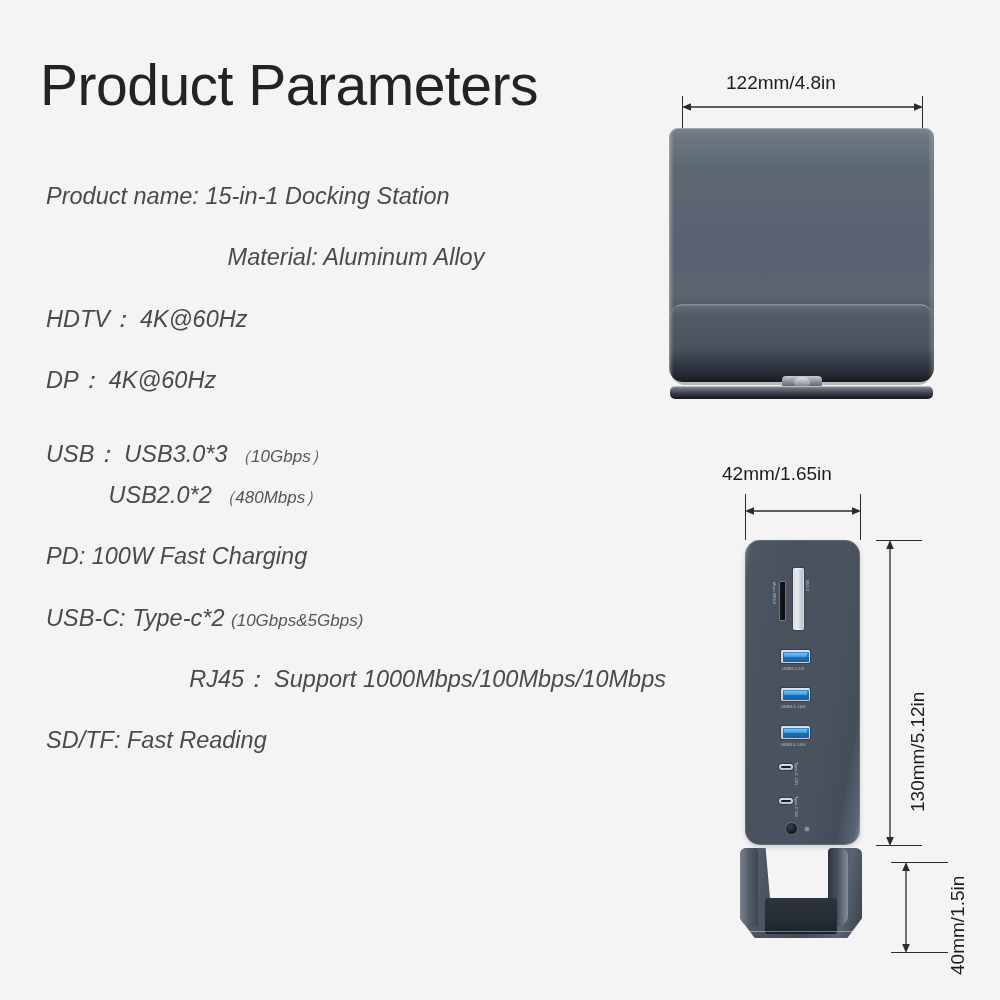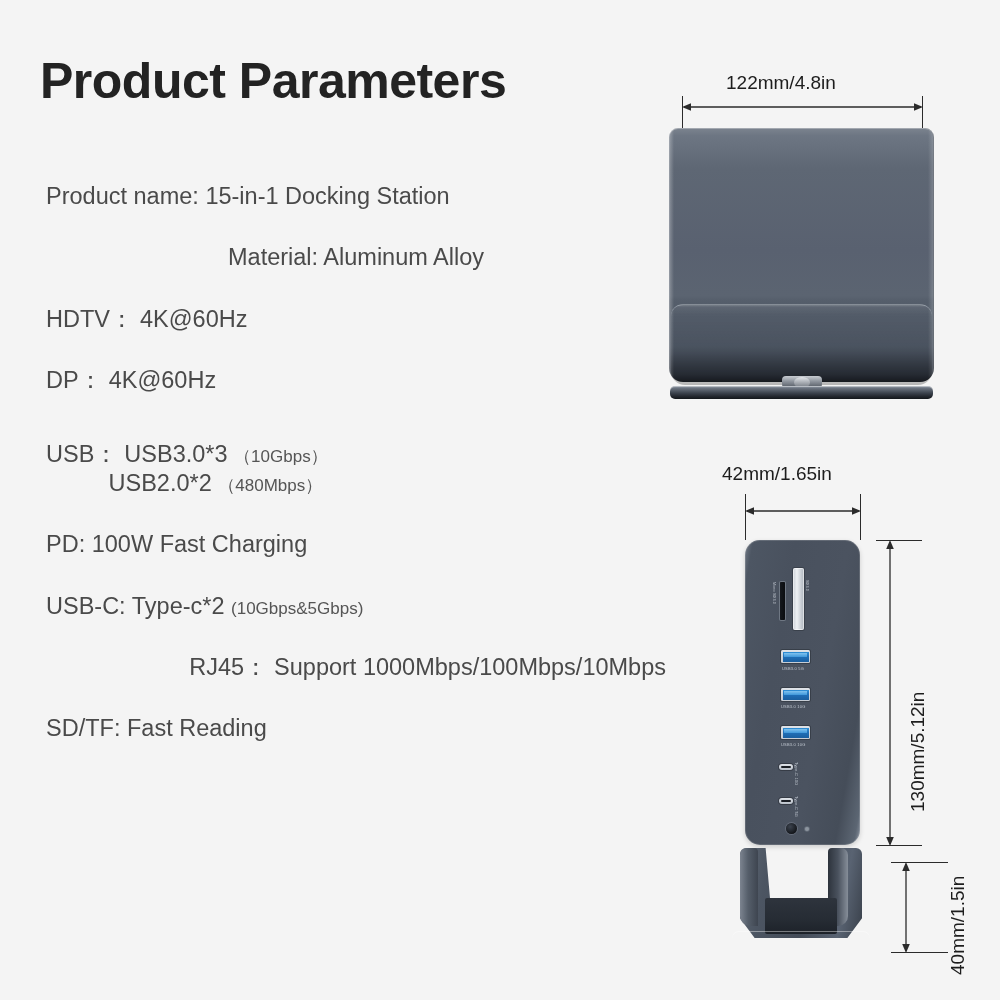--- a/index.html
+++ b/index.html
@@ -19,40 +19,41 @@
   #left-column {
     position: absolute;
     left: 0; top: 0;
     width: 670px; height: 1000px;
   }
 
   #page-title {
     position: absolute;
     left: 40px;
     top: 52px;
-    font-size: 50px;
-    font-weight: bold;
+    font-size: 57px;
+    font-weight: normal;
     color: #232323;
     letter-spacing: -0.5px;
     white-space: nowrap;
     text-align: right;
   }
 
   #spec-list {
     position: absolute;
     left: 46px;
     top: 182px;
     width: 620px;
   }
 
   .spec-row {
     color: #4a4a4a;
     font-size: 23.5px;
     line-height: 1.25;
     white-space: nowrap;
+    font-style: italic;
   }
   .spec-row .small {
     font-size: 17px;
     color: #555;
   }
   .spec-indent {
     display: inline-block;
     width: 56px;
   }
 
@@ -394,21 +395,21 @@
     <div class="spec-row" style="margin-bottom:32px;">
       <span>HDTV：</span>
       <span>4K@60Hz</span>
     </div>
 
     <div class="spec-row" style="margin-bottom:44px;">
       <span>DP：</span>
       <span>4K@60Hz</span>
     </div>
 
-    <div class="spec-row" style="">
+    <div class="spec-row" style="margin-bottom:12px;">
       <span>USB：</span>
       <span>USB3.0*3</span>
       <span class="small">（10Gbps）</span>
     </div>
 
     <div class="spec-row" style="margin-bottom:32px;">
       <span class="spec-indent"></span>
       <span>USB2.0*2</span>
       <span class="small">（480Mbps）</span>
     </div>

